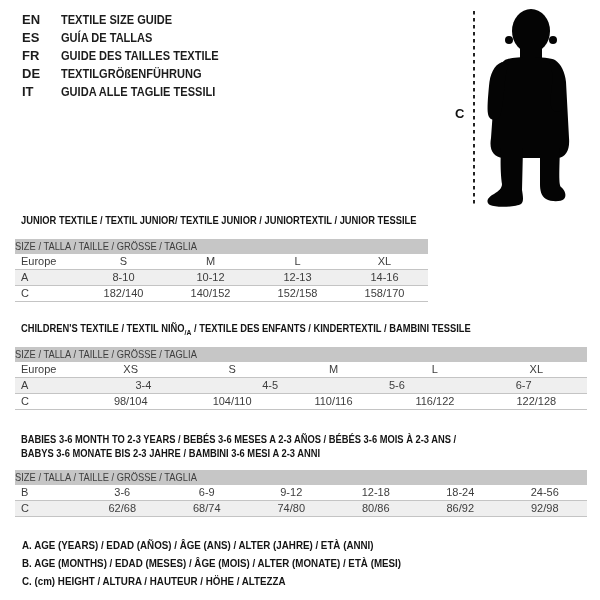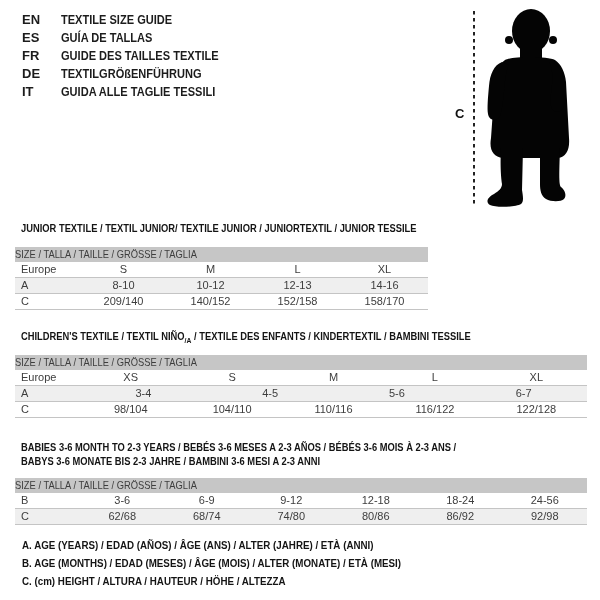--- a/index.html
+++ b/index.html
@@ -12,21 +12,21 @@
   .lang-list { position:absolute; top:11px; left:22px; }
   .lang-row { display:flex; height:18px; line-height:18px; font-weight:700; font-size:13px; }
   .lang-code { width:39px; flex:0 0 39px; }
 
   
   .figure { position:absolute; left:440px; top:0; width:160px; height:220px; }
   .figure svg { position:absolute; left:0; top:0; }
   .dim-label { position:absolute; left:15px; top:106px; font-weight:700; font-size:13px; color:#111; }
 
   
-  .table-section { position:absolute; left:15px;margin-top:8px; }
+  .table-section { position:absolute; left:15px; }
   .sec1 { top:213px; }  .sec1 .tbl { width:413px; }
   .sec2 { top:321px; }  .sec2 .tbl { width:572px; }
   .sec3 { top:432px; }  .sec3 .tbl { width:572px; }
   .tbl-title { padding-left:6px; font-size:11px; font-weight:700; color:#141414; }
   .tbl-title-line { line-height:14px; height:14px; }
   .tbl-title-line sub { font-size:8px; }
   .tbl { margin-top:12px; }
   .sec3 .tbl { margin-top:10px; }
 
   .size-bar { height:15px; line-height:15px; background:#c6c6c6; color:#3d3d3d; font-size:11px; padding-left:0; box-sizing:border-box; }
@@ -103,21 +103,21 @@
           </div>
           <div class="t-row alt">
             <span class="t-label">A</span>
             <span class="t-cell">8-10</span>
             <span class="t-cell">10-12</span>
             <span class="t-cell">12-13</span>
             <span class="t-cell">14-16</span>
           </div>
           <div class="t-row">
             <span class="t-label">C</span>
-            <span class="t-cell">209/140</span>
+            <span class="t-cell">182/140</span>
             <span class="t-cell">140/152</span>
             <span class="t-cell">152/158</span>
             <span class="t-cell">158/170</span>
           </div>
         </div>
       </section>
       <section class="table-section sec2">
         <div class="tbl-title">
           <div class="tbl-title-line"><span class="condensed"><span class="seg">CHILDREN'S TEXTILE / TEXTIL NIÑO</span><sub class="seg-sub">/A</sub><span class="seg"> / TEXTILE DES ENFANTS / KINDERTEXTIL / BAMBINI TESSILE</span></span></div>
         </div>

